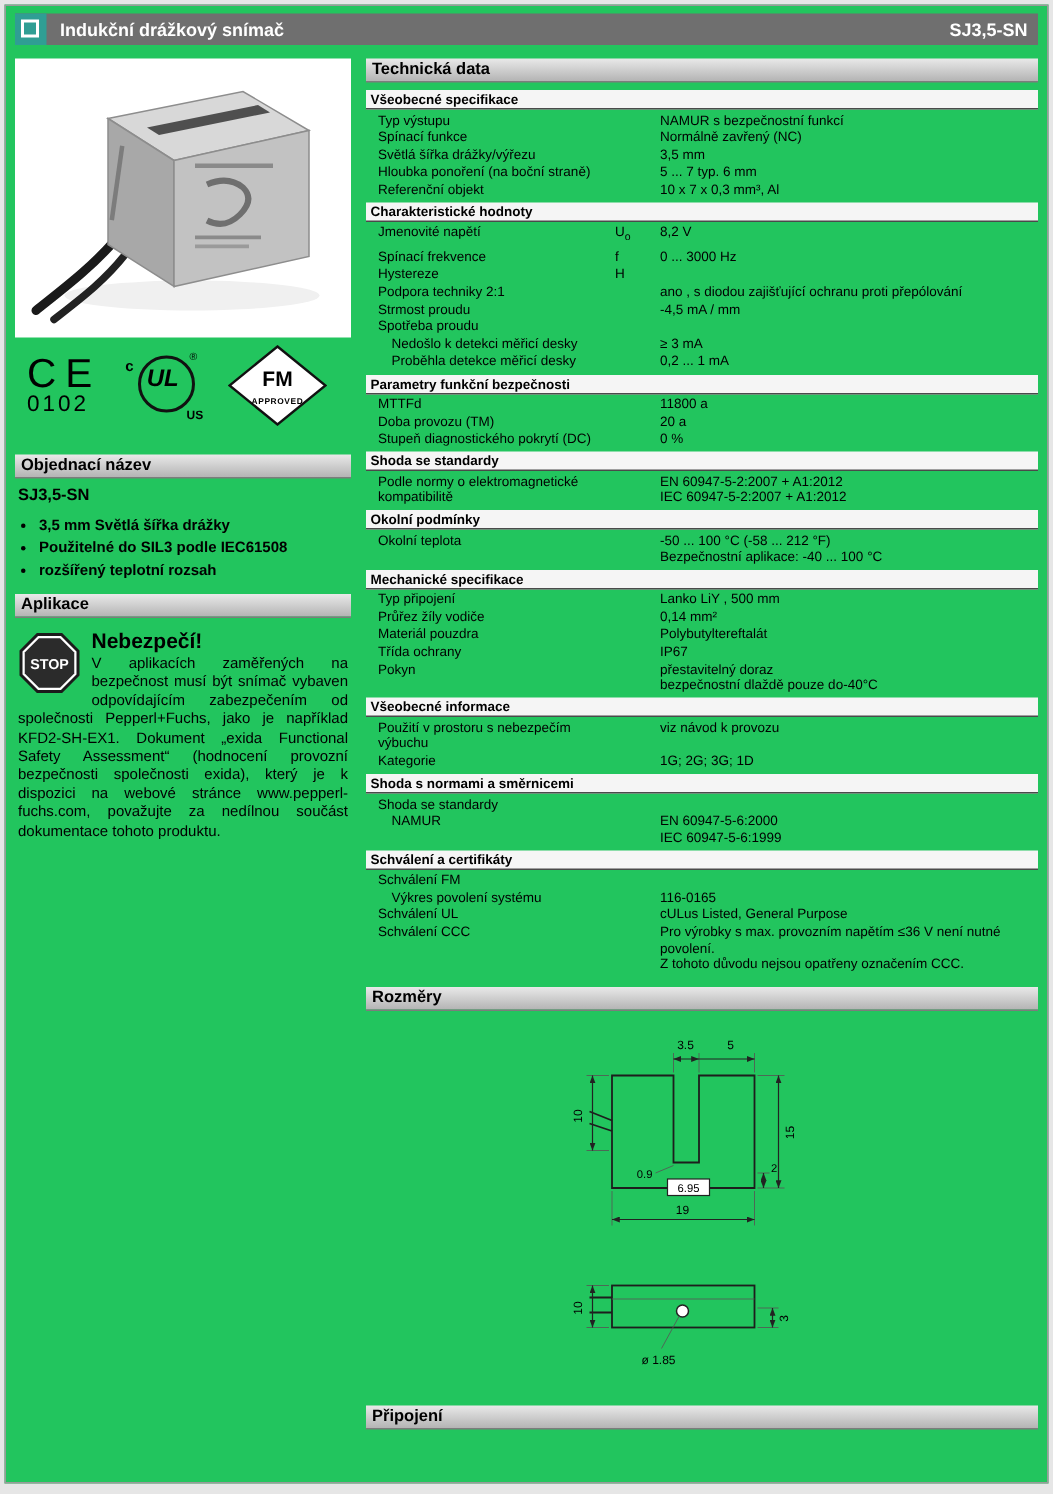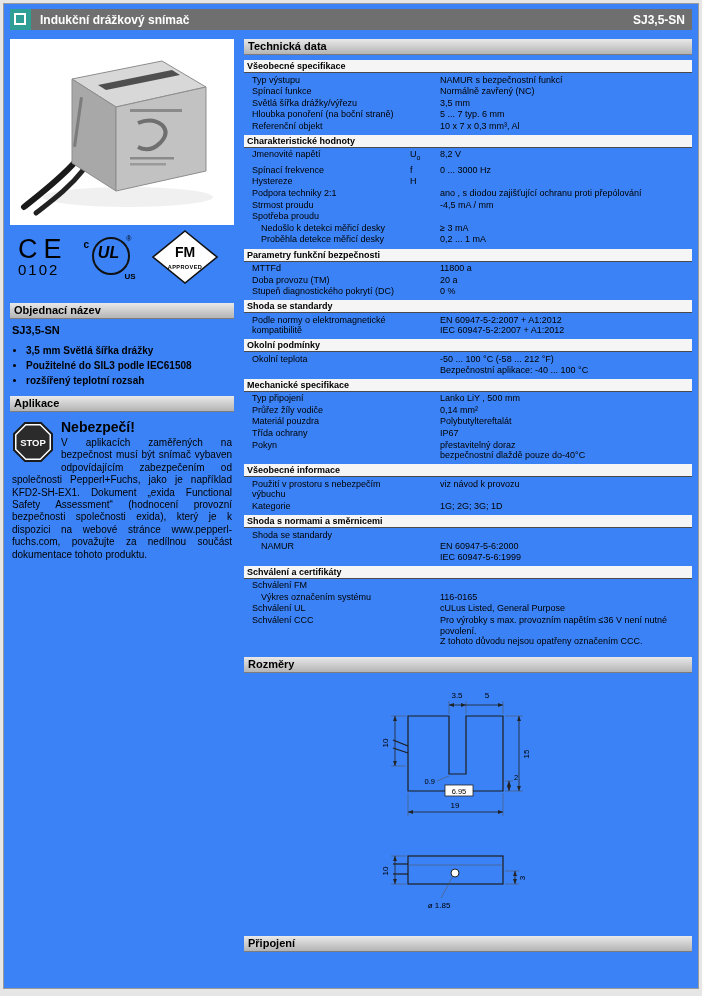--- a/index.html
+++ b/index.html
@@ -3,21 +3,21 @@
 <meta charset="utf-8">
 <style>
   * { margin:0; padding:0; box-sizing:border-box; }
   html,body { background:#e6e6e6; }
   body {
     width:702px; height:996px; overflow:hidden; position:relative;
     font-family:"Liberation Sans","DejaVu Sans",sans-serif; color:#000;
   }
   .page {
     position:absolute; left:3px; top:3px; width:696px; height:986px;
-    background:#3b82f6; border:1px solid #9a9a9a; padding:5px 6px 6px 6px;
+    background:#22c55e; border:1px solid #9a9a9a; padding:5px 6px 6px 6px;
   }
   
   .header {
     height:21px; background:var(--header-bar,#6f6f6f); color:#fff;
     display:flex; align-items:center; margin-bottom:9px;
   }
   .logo-square {
     width:21px; height:21px; background:var(--brand-teal,#2f9e94);
     position:relative; flex:0 0 auto;
   }
@@ -325,21 +325,21 @@
             <div class="t-val">EN 60947-5-6:2000
 IEC 60947-5-6:1999</div>
           </div>
           <div class="t-group">Schválení a certifikáty</div>
           <div class="t-row">
             <div class="t-label">Schválení FM</div>
             <div class="t-sym"></div>
             <div class="t-val"></div>
           </div>
           <div class="t-row">
-            <div class="t-label i2">Výkres označením systému</div>
+            <div class="t-label i2">Výkres povolení systému</div>
             <div class="t-sym"></div>
             <div class="t-val">116-0165</div>
           </div>
           <div class="t-row">
             <div class="t-label">Schválení UL</div>
             <div class="t-sym"></div>
             <div class="t-val">cULus Listed, General Purpose</div>
           </div>
           <div class="t-row">
             <div class="t-label">Schválení CCC</div>

